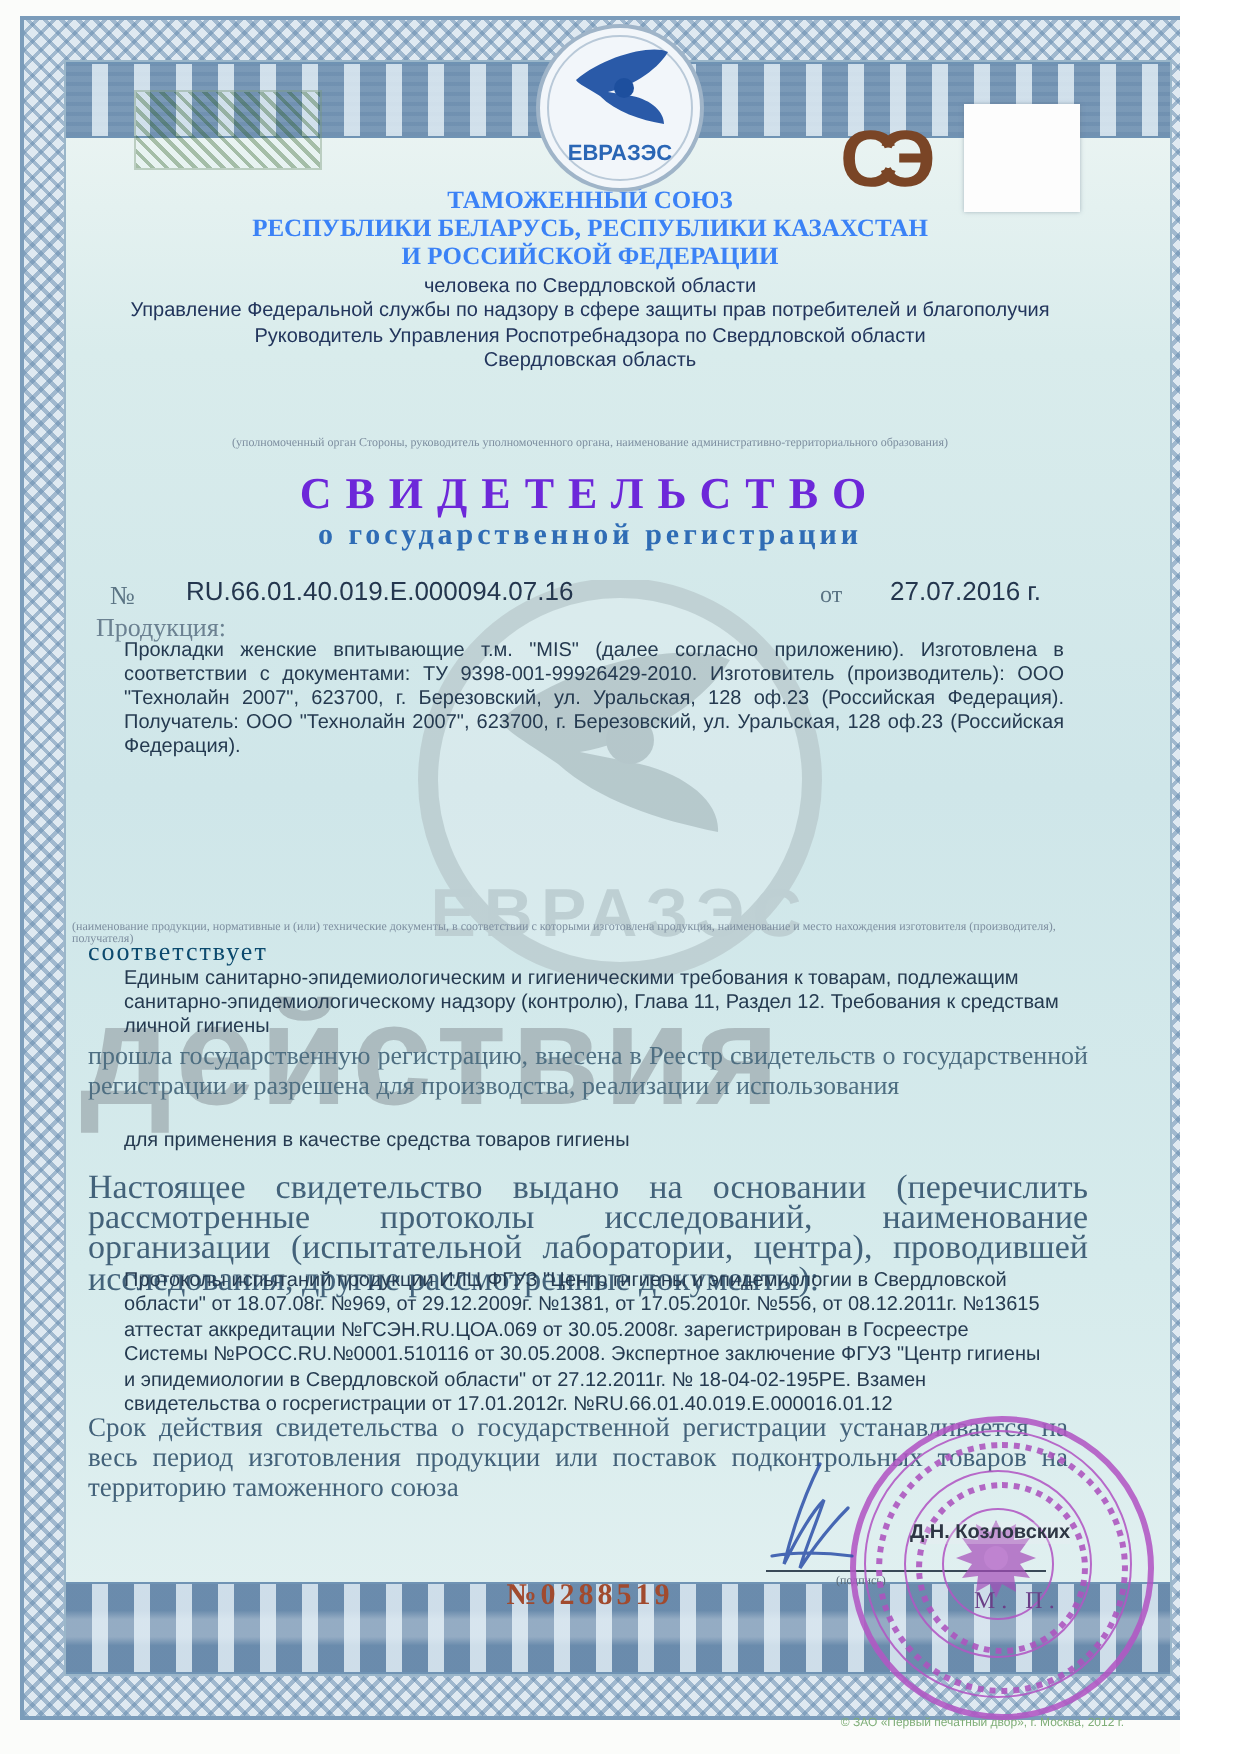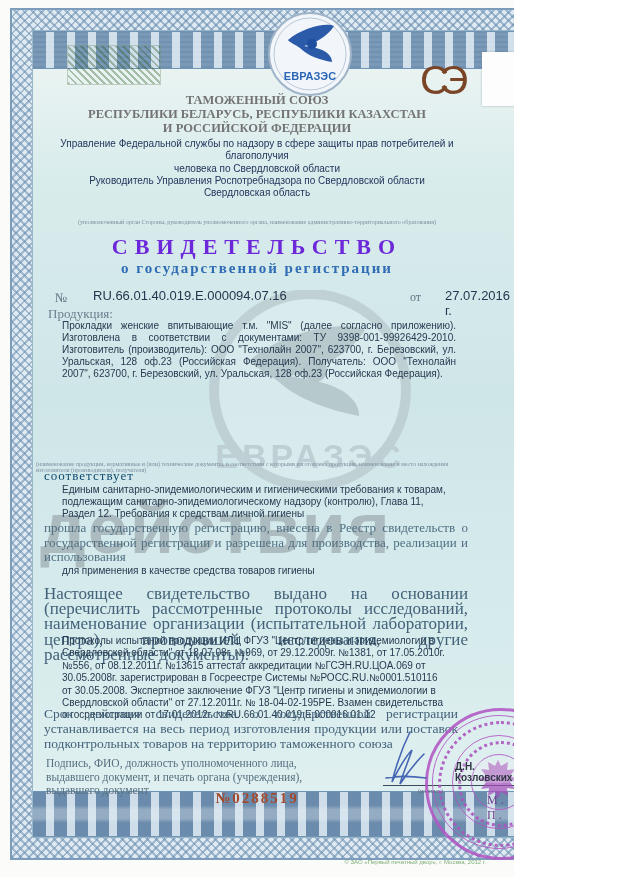--- a/index.html
+++ b/index.html
@@ -1,16 +1,16 @@
 <!DOCTYPE html>
 <html><head>
 <meta charset="utf-8">
 <style>
   html,body{margin:0;padding:0;background:#ffffff;}
-  #page{position:relative;width:514px;height:877px;background:#fbfcfa;font-family:"Liberation Serif",serif;overflow:hidden;}
+  #page{position:relative;width:590px;height:877px;background:#fbfcfa;font-family:"Liberation Serif",serif;overflow:hidden;}
   
   #frame{position:absolute;left:10px;top:8px;width:598px;height:852px;
     background-color:#dfe9f1;
     background-image:
       repeating-linear-gradient(45deg, rgba(98,136,172,.50) 0 2px, transparent 2px 6px),
       repeating-linear-gradient(-45deg, rgba(98,136,172,.50) 0 2px, transparent 2px 6px);
     border:2px solid #7b9cba; box-sizing:border-box;}
   #inner{position:absolute;left:20px;top:20px;right:20px;bottom:20px;
     background:linear-gradient(180deg,#eff6f4 0%,#d9ecec 18%,#cfe6e9 45%,#d6ebec 75%,#e3f1f1 100%);
     border:1px solid #9ab6c9;}
@@ -25,24 +25,24 @@
     background-image:
       repeating-linear-gradient(90deg, rgba(84,120,158,.55) 0 13px, rgba(214,228,238,.9) 13px 21px),
       linear-gradient(180deg, rgba(90,126,160,.45) 0 30%, rgba(236,242,246,.85) 40% 60%, rgba(90,126,160,.45) 70% 100%);}
   
   #emblem{position:absolute;left:268px;top:10px;width:84px;height:96px;z-index:4;}
   #green-patch{position:absolute;left:68px;top:46px;width:92px;height:38px;z-index:4;
     background:linear-gradient(180deg,#9ed37e,#6fae52 40%,#8cc468 70%,#a8d98a);
     background-image:repeating-linear-gradient(45deg, rgba(40,90,30,.35) 0 2px, transparent 2px 5px);
     box-shadow:0 0 0 1px rgba(120,150,120,.4);}
   #se-mark{position:absolute;left:420px;top:60px;width:54px;height:44px;z-index:4;color:#7a4526;
-    font-family:"Liberation Sans",sans-serif;font-weight:normal;font-size:40px;line-height:40px;letter-spacing:-9px;}
+    font-family:"Liberation Sans",sans-serif;font-weight:bold;font-size:40px;line-height:40px;letter-spacing:-9px;}
   #white-rect{position:absolute;left:482px;top:52px;width:58px;height:54px;background:#fdfdfd;z-index:4;box-shadow:0 0 2px rgba(100,120,140,.5);}
   .center{text-align:center;}
-  #union-title{position:absolute;left:40px;right:40px;top:93px;color:#737373;font-weight:bold;font-size:12.5px;line-height:14px;z-index:3;}
+  #union-title{position:absolute;left:40px;right:40px;top:93px;color:#3b82f6;font-weight:bold;font-size:12.5px;line-height:14px;z-index:3;}
   #authority{position:absolute;left:30px;right:30px;top:138px;color:#22355c;font-family:"Liberation Sans",sans-serif;font-size:10px;line-height:12.3px;z-index:3;}
   .tiny-cap{color:#7e8fa0;font-size:6px;letter-spacing:0;}
   #cap1{position:absolute;left:40px;right:40px;top:219px;z-index:3;}
   #doc-title{position:absolute;left:0;right:0;top:234px;color:#6d28d9;font-weight:bold;font-size:22px;letter-spacing:7px;z-index:3;}
   #doc-subtitle{position:absolute;left:0;right:0;top:260px;color:#2f6cb5;font-weight:bold;font-size:15px;letter-spacing:2px;z-index:3;}
   
   #num-row{position:absolute;left:55px;right:40px;top:288px;z-index:3;}
   #no-sym{position:absolute;left:0;top:2px;color:#5b7484;font-size:13px;}
   #reg-number{position:absolute;left:38px;top:0;color:#24364e;font-family:"Liberation Sans",sans-serif;font-size:13px;}
   #ot-label{position:absolute;left:355px;top:2px;color:#5b7484;font-size:12px;}
@@ -109,22 +109,22 @@
   <div id="green-patch"></div>
   <div id="se-mark">СЭ</div>
   <div id="white-rect"></div>
 
   <div id="union-title" class="center">
     <div>ТАМОЖЕННЫЙ СОЮЗ</div>
     <div>РЕСПУБЛИКИ БЕЛАРУСЬ, РЕСПУБЛИКИ КАЗАХСТАН</div>
     <div>И РОССИЙСКОЙ ФЕДЕРАЦИИ</div>
   </div>
   <div id="authority" class="center">
+    <div>человека по Свердловской области</div>
     <div>Управление Федеральной службы по надзору в сфере защиты прав потребителей и благополучия</div>
-    <div>человека по Свердловской области</div>
     <div>Руководитель Управления Роспотребнадзора по Свердловской области</div>
     <div>Свердловская область</div>
   </div>
   <div id="cap1" class="tiny-cap center">(уполномоченный орган Стороны, руководитель уполномоченного органа, наименование административно-территориального образования)</div>
 
   <div id="doc-title" class="center">СВИДЕТЕЛЬСТВО</div>
   <div id="doc-subtitle" class="center">о государственной регистрации</div>
 
   <div id="num-row">
     <span id="no-sym">№</span>
@@ -151,21 +151,20 @@
   <div id="conf-label">соответствует</div>
   <div id="conf-text">Единым санитарно-эпидемиологическим и гигиеническими требования к товарам, подлежащим санитарно-эпидемиологическому надзору (контролю), Глава 11, Раздел 12. Требования к средствам личной гигиены</div>
   <div id="registered-text">прошла государственную регистрацию, внесена в Реестр свидетельств о государственной регистрации и разрешена для производства, реализации и использования</div>
   <div id="usage-text">для применения в качестве средства товаров гигиены</div>
 
   <div id="basis-intro">Настоящее свидетельство выдано на основании (перечислить рассмотренные протоколы исследований, наименование организации (испытательной лаборатории, центра), проводившей исследования, другие рассмотренные документы):</div>
   <div id="protocols-text">Протоколы испытаний продукции ИЛЦ ФГУЗ "Центр гигиены и эпидемиологии в Свердловской области" от 18.07.08г. №969, от 29.12.2009г. №1381, от 17.05.2010г. №556, от 08.12.2011г. №13615 аттестат аккредитации №ГСЭН.RU.ЦОА.069 от 30.05.2008г. зарегистрирован в Госреестре Системы №РОСС.RU.№0001.510116 от 30.05.2008. Экспертное заключение ФГУЗ "Центр гигиены и эпидемиологии в Свердловской области" от 27.12.2011г. № 18-04-02-195РЕ. Взамен свидетельства о госрегистрации от 17.01.2012г. №RU.66.01.40.019.Е.000016.01.12</div>
 
   <div id="validity-text">Срок действия свидетельства о государственной регистрации устанавливается на весь период изготовления продукции или поставок подконтрольных товаров на территорию таможенного союза</div>
 
-  <div id="sign-label">Подпись, ФИО, должность уполномоченного лица, выдавшего документ, и печать органа (учреждения), выдавшего документ</div>
   <div id="sign-line"></div>
   <div id="sign-caption" class="tiny-cap">(подпись)</div>
   <svg id="signature-svg" viewBox="0 0 90 66">
     <path d="M38 6 C30 22 24 40 20 56 C26 44 34 30 40 24 C36 36 30 50 28 58 C36 46 46 34 52 28 M14 52 C24 50 40 50 54 52" fill="none" stroke="#2b4fa8" stroke-width="1.6" stroke-linecap="round" opacity="0.85"></path>
   </svg>
 
   <div id="stamp">
     <div id="st-r1" class="st-ring"></div>
     <div id="st-r2" class="st-ring"></div>
     <div id="st-r3" class="st-ring"></div>

